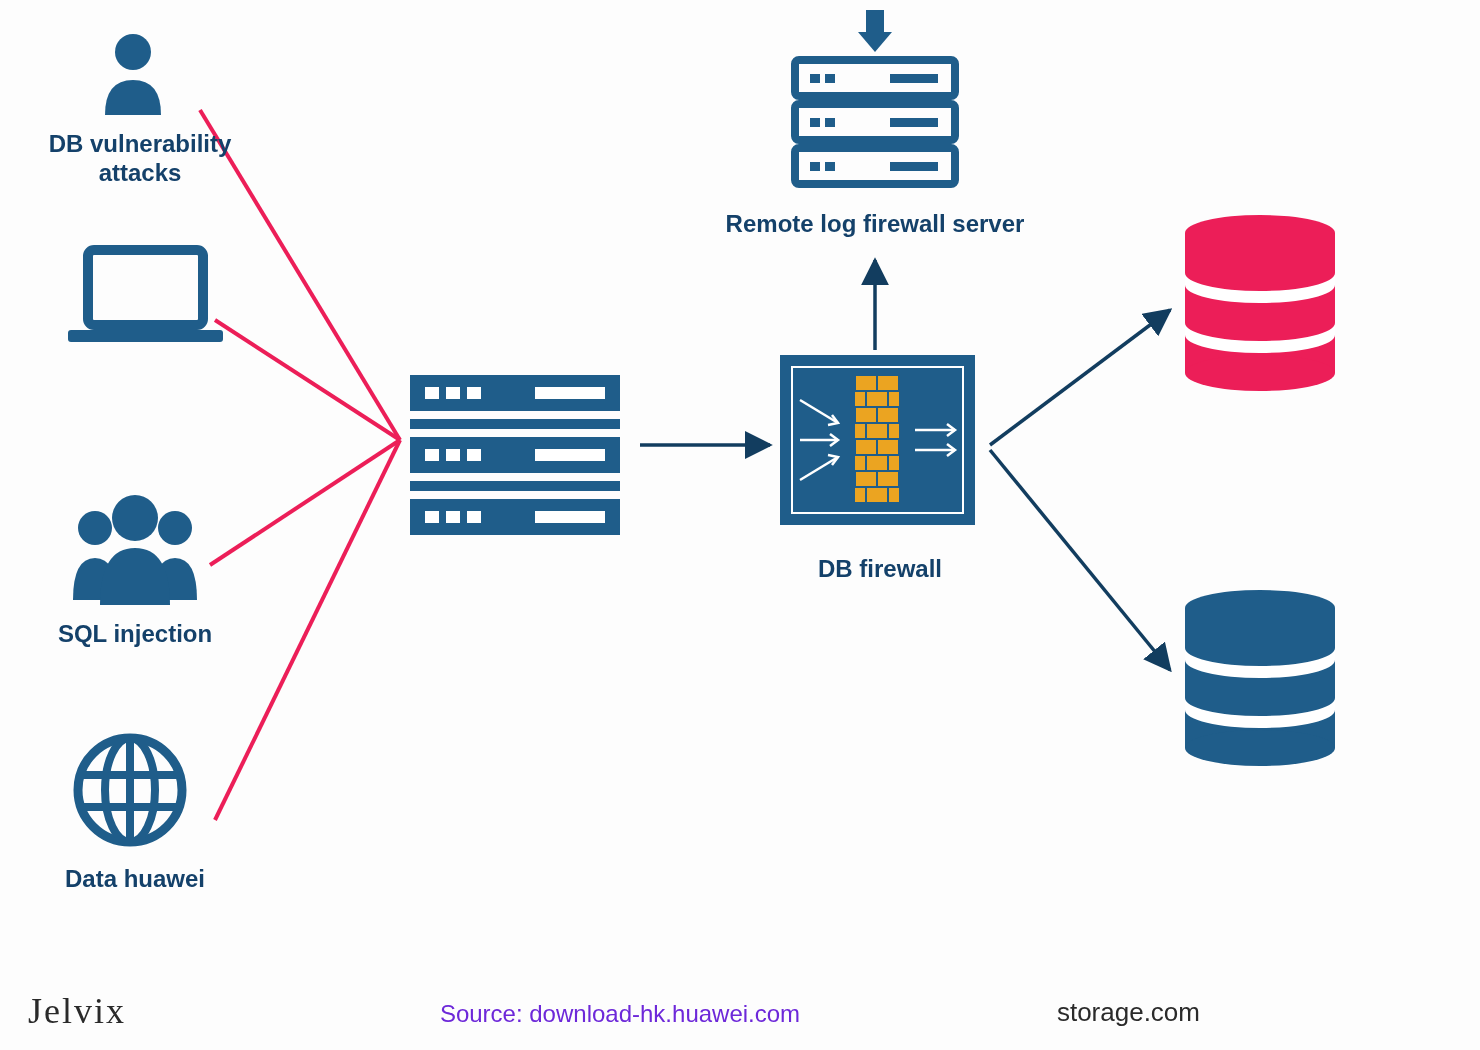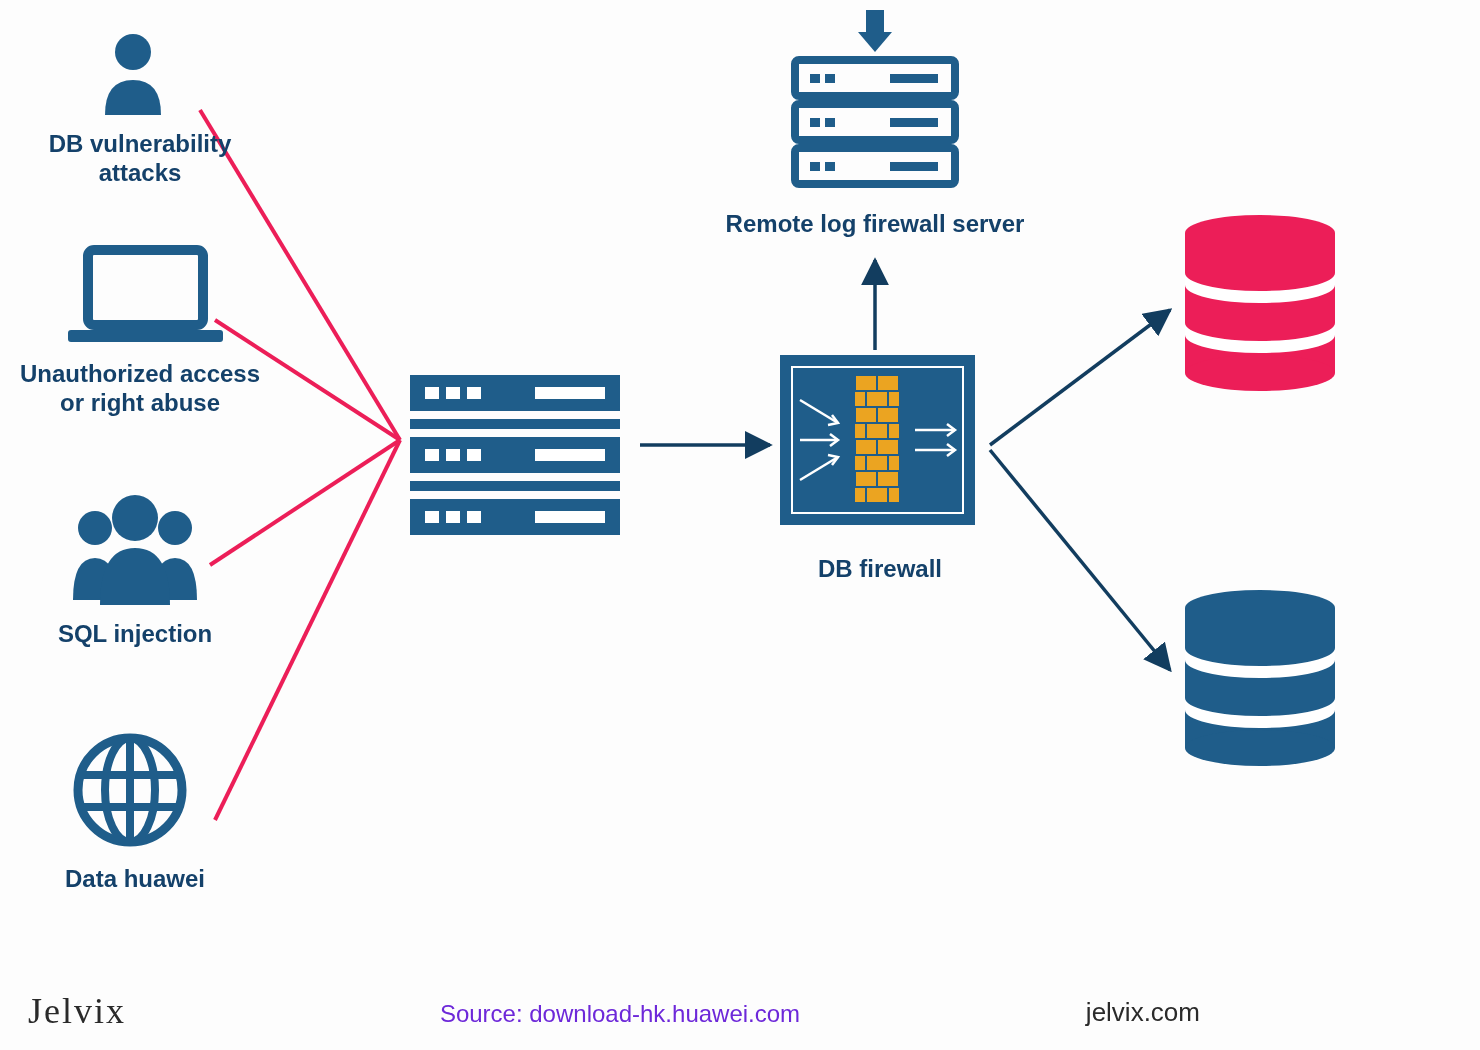--- a/index.html
+++ b/index.html
@@ -226,24 +226,23 @@
       <ellipse cx="75" cy="18" rx="75" ry="18" fill="#1f5d8a"></ellipse>
       <rect x="0" y="18" width="150" height="140" fill="#1f5d8a"></rect>
       <ellipse cx="75" cy="158" rx="75" ry="18" fill="#1f5d8a"></ellipse>
       <path d="M0,58 A75,18 0 0 0 150,58 L150,70 A75,18 0 0 1 0,70 Z" fill="#fff"></path>
       <path d="M0,108 A75,18 0 0 0 150,108 L150,120 A75,18 0 0 1 0,120 Z" fill="#fff"></path>
     </g>
 
   </svg>
 
   <div class="label" style="left:20px; top:130px; width:240px;">DB vulnerability<br>attacks</div>
-  <div class="label" style="left:10px; top:360px; width:260px;">Unauthorized access<br>or right abuse</div>
   <div class="label" style="left:35px; top:620px; width:200px;">SQL injection</div>
   <div class="label" style="left:55px; top:865px; width:160px;">Data huawei</div>
 
   <div class="label" style="left:700px; top:210px; width:350px;">Remote log firewall server</div>
   <div class="label" style="left:790px; top:555px; width:180px;">DB firewall</div>
 
   <div class="footer-left">Jelvix</div>
   <div class="footer-center">Source: download-hk.huawei.com</div>
-  <div class="footer-right">jelvix.com</div>
+  <div class="footer-right">storage.com</div>
 
 </div>
 
 </body></html>

